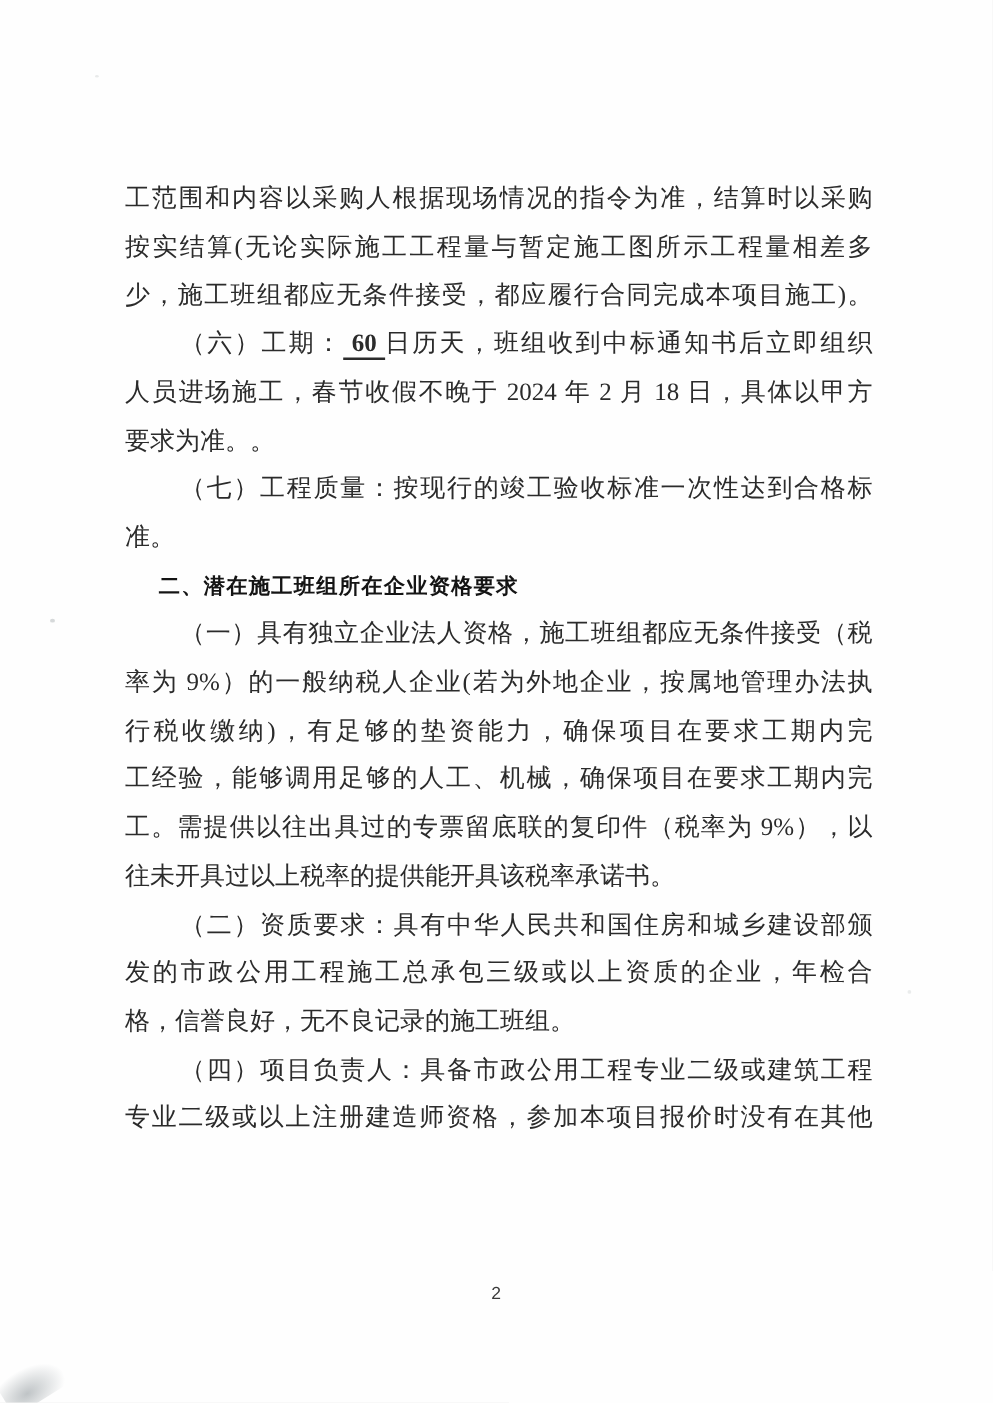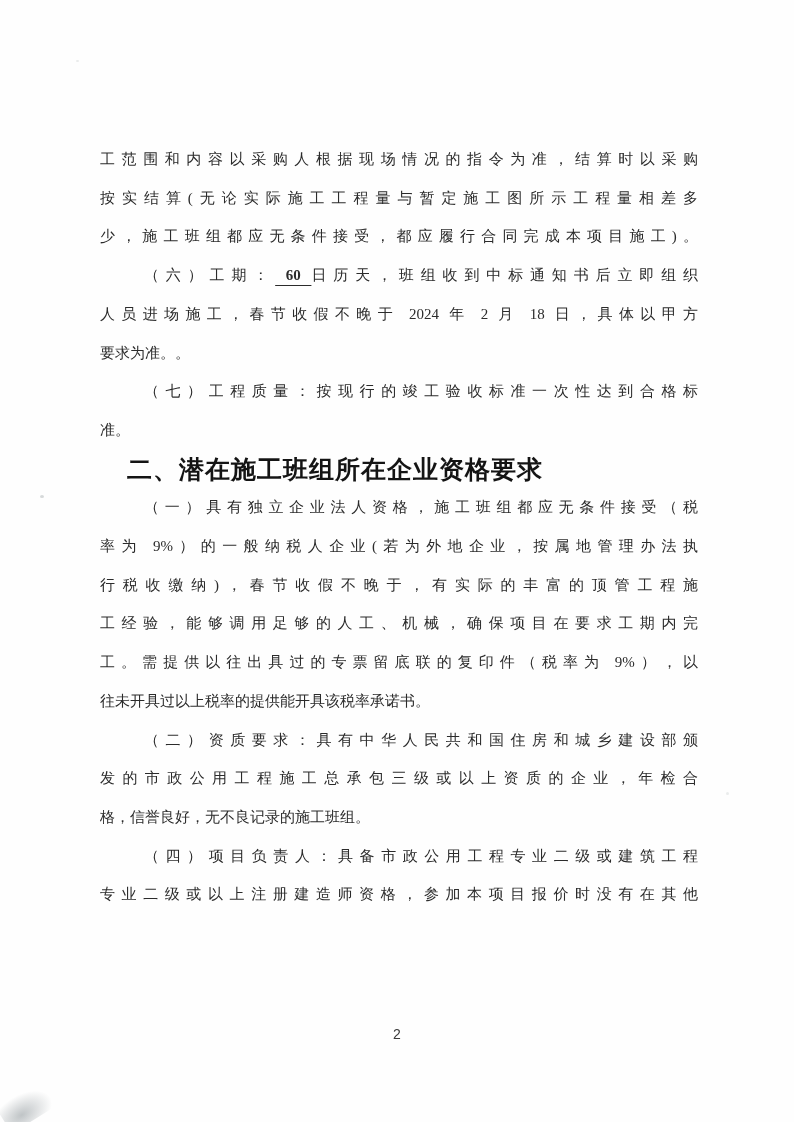--- a/index.html
+++ b/index.html
@@ -4,28 +4,28 @@
 <style>
   html,body{margin:0;padding:0;}
   body{width:794px;height:1122px;overflow:hidden;background:#e8e8e8;}
   .page{
     position:relative;width:794px;height:1122px;background:#fefefe;
     font-family:"Liberation Serif","DejaVu Serif",serif;color:#2b2b2b;overflow:hidden;
   }
   .content{position:absolute;left:100px;top:140px;width:598px;}
   .block{margin:0;}
   .line{
-    font-size:15px;line-height:38.7px;text-align:justify;
+    font-size:20px;line-height:38.7px;text-align:justify;
     font-family:"Liberation Serif","DejaVu Serif",serif;
   }
   .line.just{text-align-last:justify;}
   .line.indent{text-indent:44px;}
   .heading .line{
     font-family:"Liberation Sans","DejaVu Sans",sans-serif;
-    font-weight:700;color:#141414;font-size:25px;text-indent:27px;
+    font-weight:700;color:#141414;font-size:17px;text-indent:27px;
     text-align:center;text-align-last:left;letter-spacing:1px;
   }
   .underline{
     text-decoration:underline;text-underline-offset:5px;white-space:pre;
     font-family:Liberation Serif, serif;font-weight:600;
   }
   .footer{
     position:absolute;left:0;right:0;top:1026px;text-align:center;
     font-size:14px;color:#3a3a3a;
     font-family:"Liberation Sans","DejaVu Sans",sans-serif;
@@ -58,21 +58,21 @@
       <div class="block para">
         <div class="line just indent"><span>（七）工程质量：按现行的竣工验收标准一次性达到合格标</span></div>
         <div class="line"><span>准。</span></div>
       </div>
       <div class="block heading">
         <div class="line"><span>二、潜在施工班组所在企业资格要求</span></div>
       </div>
       <div class="block para">
         <div class="line just indent"><span>（一）具有独立企业法人资格，施工班组都应无条件接受（税</span></div>
         <div class="line just"><span>率为 9%）的一般纳税人企业(若为外地企业，按属地管理办法执</span></div>
-        <div class="line just"><span>行税收缴纳)，春节收假不晚于，有实际的丰富的顶管工程施</span></div>
+        <div class="line just"><span>行税收缴纳)，有足够的垫资能力，确保项目在要求工期内完</span></div>
         <div class="line just"><span>工经验，能够调用足够的人工、机械，确保项目在要求工期内完</span></div>
         <div class="line just"><span>工。需提供以往出具过的专票留底联的复印件（税率为 9%），以</span></div>
         <div class="line"><span>往未开具过以上税率的提供能开具该税率承诺书。</span></div>
       </div>
       <div class="block para">
         <div class="line just indent"><span>（二）资质要求：具有中华人民共和国住房和城乡建设部颁</span></div>
         <div class="line just"><span>发的市政公用工程施工总承包三级或以上资质的企业，年检合</span></div>
         <div class="line"><span>格，信誉良好，无不良记录的施工班组。</span></div>
       </div>
       <div class="block para">

